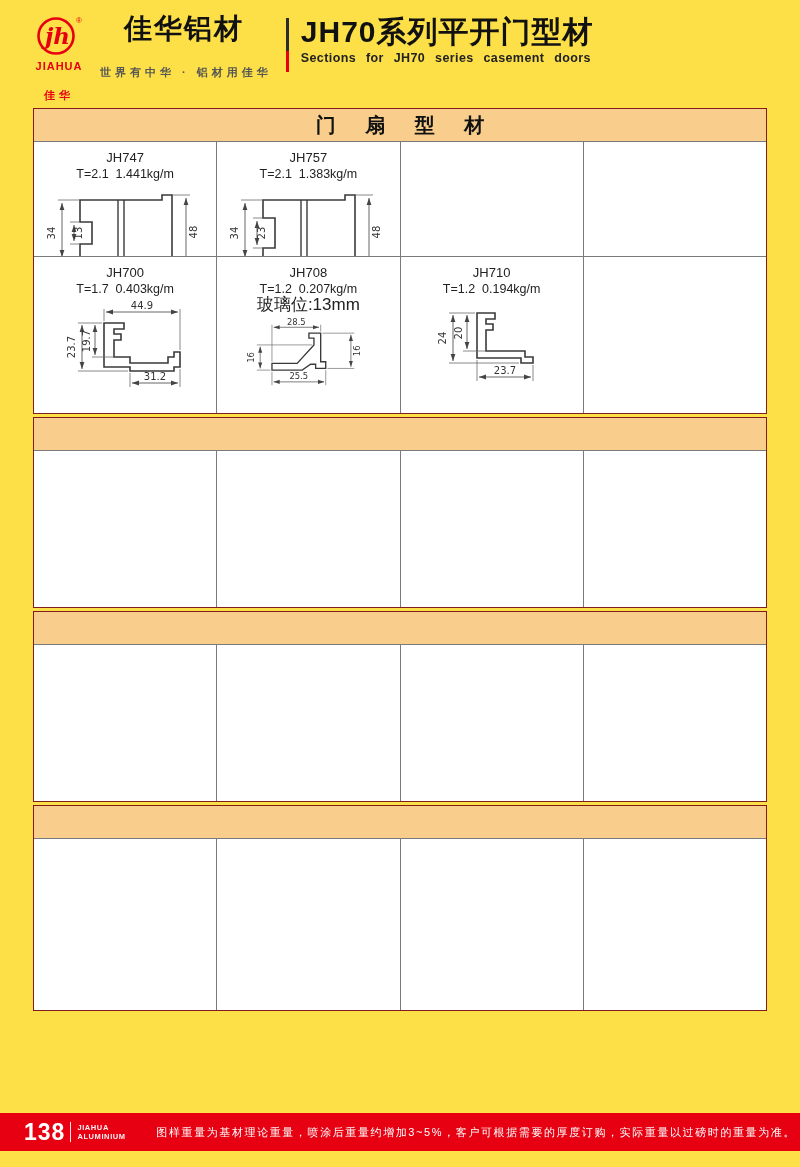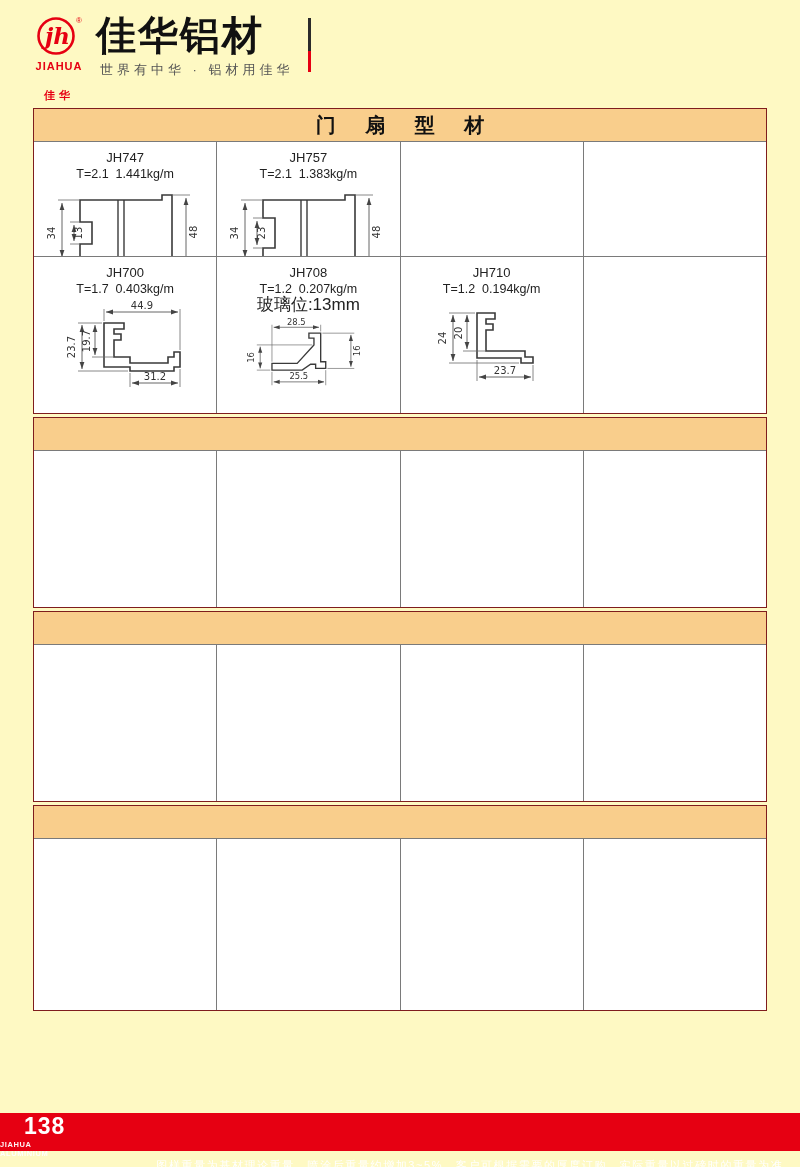--- a/index.html
+++ b/index.html
@@ -1,29 +1,29 @@
 <!DOCTYPE html>
 <html><head>
 <meta charset="utf-8">
 <style>
   * { margin:0; padding:0; box-sizing:border-box; }
   html,body { background:#ffffff; }
   .page {
-    position:relative; width:800px; height:1167px; background:#fef9c3;
+    position:relative; width:800px; height:1167px; background:#fde047;
     font-family:"Liberation Sans", sans-serif; color:#1a1a1a; overflow:hidden;
   }
 
   
   .hdr { position:absolute; top:14px; left:26px; display:flex; align-items:flex-start; }
   .logo { width:66px; text-align:center; }
   .logo-en { color:#E60012; font-weight:bold; font-size:11px; letter-spacing:1px; margin-top:-2px; }
   .logo-cn { color:#E60012; font-weight:bold; font-size:11px; letter-spacing:4px; margin-top:16px; }
   .brand-block { margin-left:4px; }
-  .brand-name { font-size:40px; font-weight:900; letter-spacing:2px; line-height:1.05; color:#111; }
-  .brand-tagline { font-size:13px; color:#555; letter-spacing:4px; margin-top:5px; padding-left:4px; }
+  .brand-name { font-size:28px; font-weight:900; letter-spacing:2px; line-height:1.05; color:#111;text-align:center; }
+  .brand-tagline { font-size:11px; color:#555; letter-spacing:4px; margin-top:22px; padding-left:4px;font-weight:bold; }
   .hd { margin:4px 12px 0 14px; display:flex; flex-direction:column; align-items:center; }
   .hd-top { width:3px; height:33px; background:#2b2b2b; }
   .hd-bot { width:3px; height:21px; background:#E60012; }
   .series-block { margin-top:1px; }
   .series-cn { font-size:30px; font-weight:900; letter-spacing:1px; color:#111; line-height:1.1; }
   .series-en { font-size:12.5px; font-weight:bold; color:#222; letter-spacing:0.4px; word-spacing:6px; margin-top:3px; }
 
   
   .catalog { position:absolute; top:108px; left:33px; width:734px; }
   .ptable { border:1px solid #7f1d1d; background:#fff; }
@@ -46,21 +46,21 @@
   .draw { display:block; margin:0 auto; }
   .prof { fill:#ffffff; stroke:#3a3a3a; stroke-width:1.6; stroke-linejoin:miter; }
   .pl   { fill:none; stroke:#3a3a3a; stroke-width:1.4; }
   .ext  { stroke:#6a6a6a; stroke-width:0.8; }
   .dim  { stroke:#555; stroke-width:0.9; marker-start:url(#arrw); marker-end:url(#arrw); }
   .dt   { font-family:"DejaVu Sans", sans-serif; font-size:10px; fill:#333; text-anchor:middle; }
 
   
   .footer {
     position:absolute; top:1113px; left:0; width:800px; height:38px;
-    background:#E60012; color:#fff; display:flex; flex-direction:column;
+    background:#E60012; color:#fff; display:flex; align-items:center;
   }
   .f-page { font-size:23px; font-weight:bold; padding-left:24px; letter-spacing:1px; }
   .f-sep { width:1px; height:20px; background:#fff; opacity:.9; margin:0 6px 0 5px; }
   .f-brand { font-size:7.5px; letter-spacing:.6px; line-height:1.2; font-weight:bold; opacity:.95; text-align:left; }
   .f-note { margin-left:auto; padding-right:4px; font-size:11px; letter-spacing:1.6px; white-space:nowrap; }
 </style>
 </head>
 <body>
 
 <svg width="0" height="0" style="position:absolute" aria-hidden="true">
@@ -87,20 +87,24 @@
     <div class="brand-block">
       <div class="brand-name">佳华铝材</div>
       <div class="brand-tagline">世界有中华 · 铝材用佳华</div>
     </div>
 
     <div class="hd">
       <div class="hd-top"></div>
         <div class="hd-bot"></div>
     </div>
 
+    <div class="series-block">
+      <div class="series-cn">JH70系列平开门型材</div>
+      <div class="series-en">Sections for JH70 series casement doors</div>
+    </div>
   </div>
 
   <div class="catalog">
 
     <div class="ptable">
       <div class="bar">
         <span class="bar-title">门 扇 型 材</span>
       </div>
 
       <div class="prow h162">

